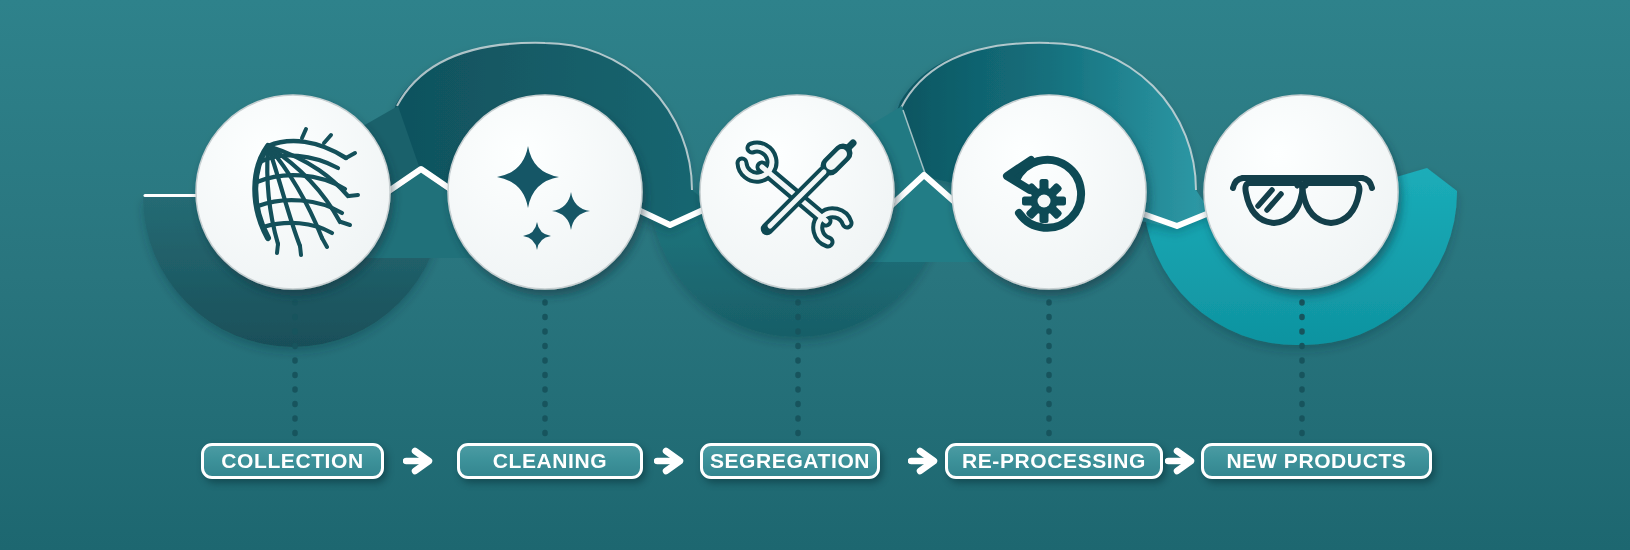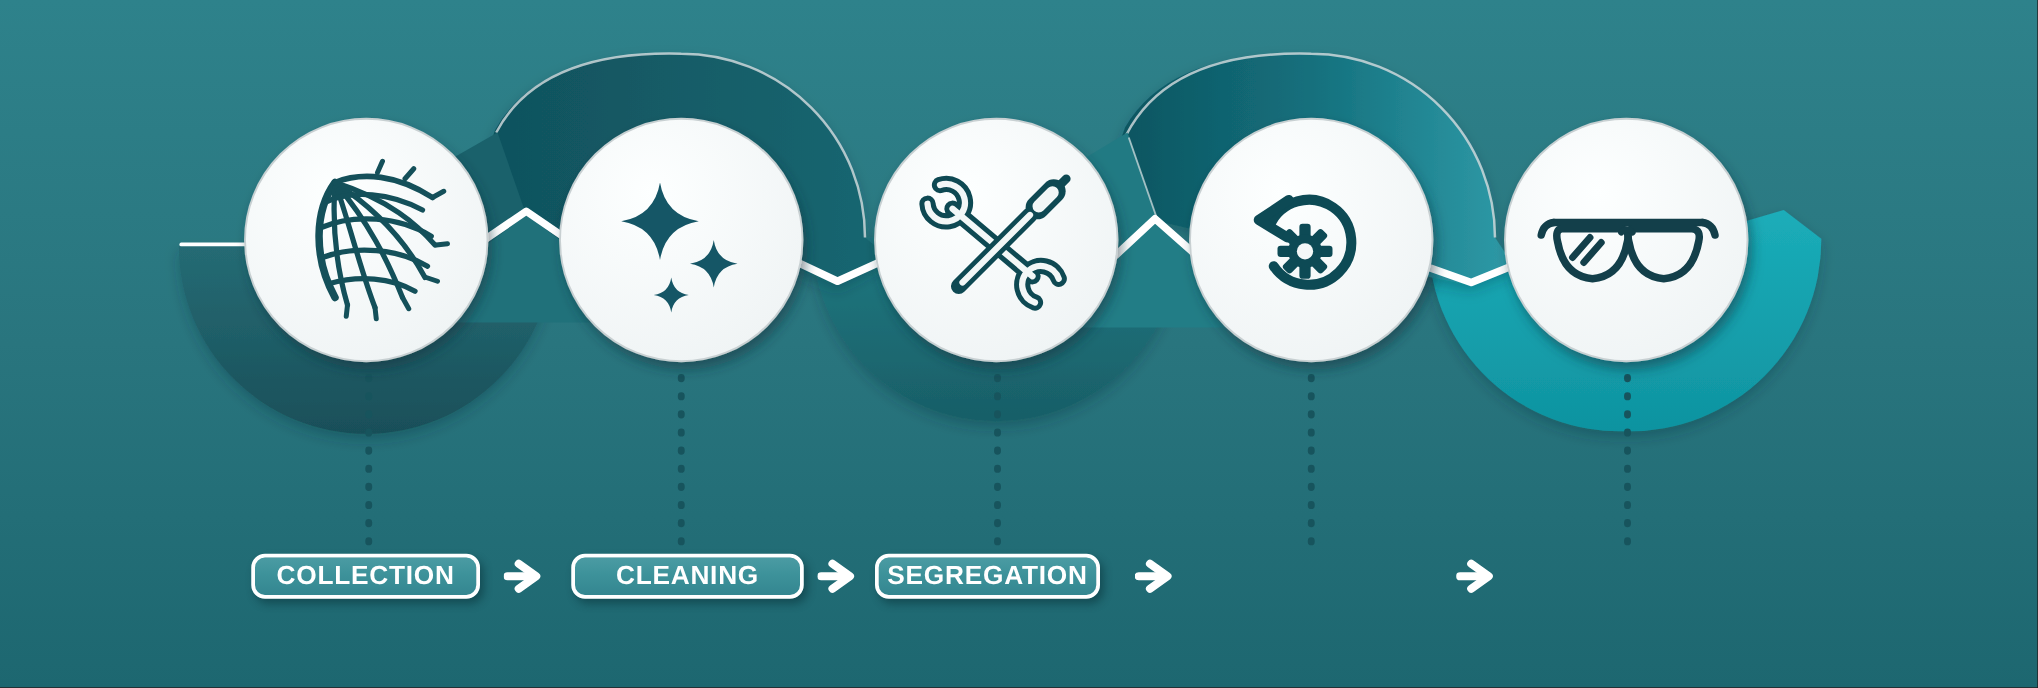--- a/index.html
+++ b/index.html
@@ -169,20 +169,22 @@
       <path d="M 1249,183 L 1297,183 Q 1304,184 1302,193 Q 1297,221 1274,223 Q 1251,221 1246,193 Q 1244,184 1249,183 Z"></path>
       <path d="M 1306,183 L 1354,183 Q 1361,184 1359,193 Q 1354,221 1331,223 Q 1308,221 1303,193 Q 1301,184 1306,183 Z"></path>
       <path d="M 1297,186 Q 1301.5,181 1306,186" stroke-width="5"></path>
       <path d="M 1258,206 L 1272,190 M 1267,210 L 1281,194" stroke-width="5.5"></path>
     </g>
   </svg>
 
   <div class="pill" style="left:457px;width:186px">CLEANING</div>
   <div class="pill" style="left:201px;width:183px">COLLECTION</div>
   <div class="pill" style="left:700px;width:180px">SEGREGATION</div>
+  <div class="pill" style="left:945px;width:218px">RE-PROCESSING</div>
+  <div class="pill" style="left:1201px;width:231px">NEW PRODUCTS</div>
 
   <div class="arrow" style="left:403px">
     <svg width="34" height="28" viewBox="0 0 34 28">
         <g stroke="#ffffff" stroke-width="6.5" fill="none" stroke-linecap="round" stroke-linejoin="round">
           <path d="M3 14 H19"></path>
           <path d="M12 4 L26 14 L12 24"></path>
         </g>
       </svg>
   </div>
   <div class="arrow" style="left:654px">

